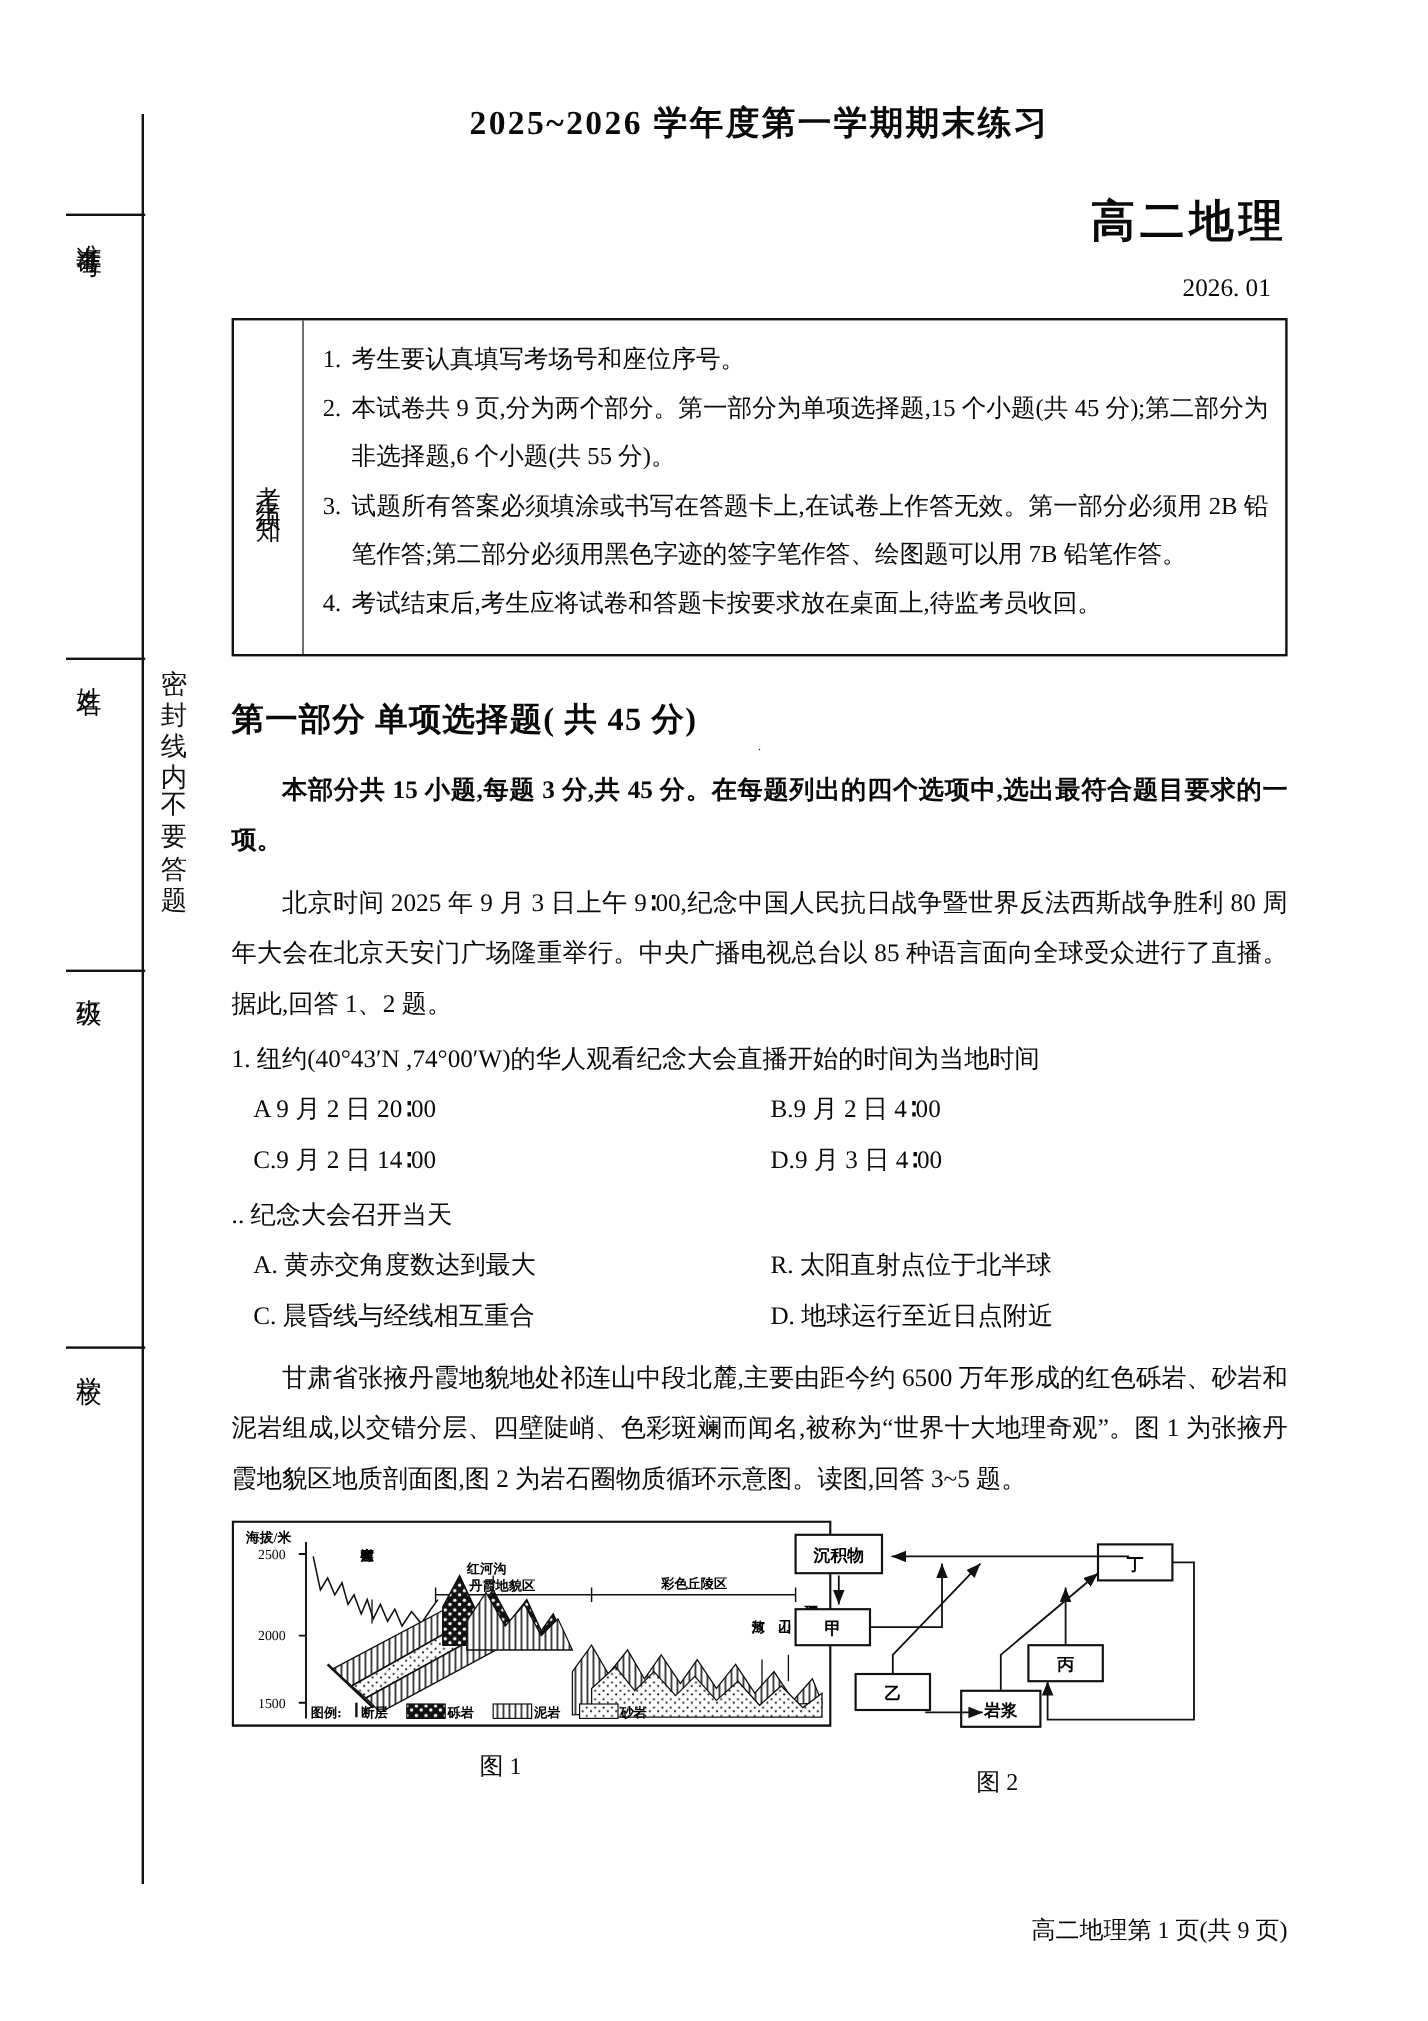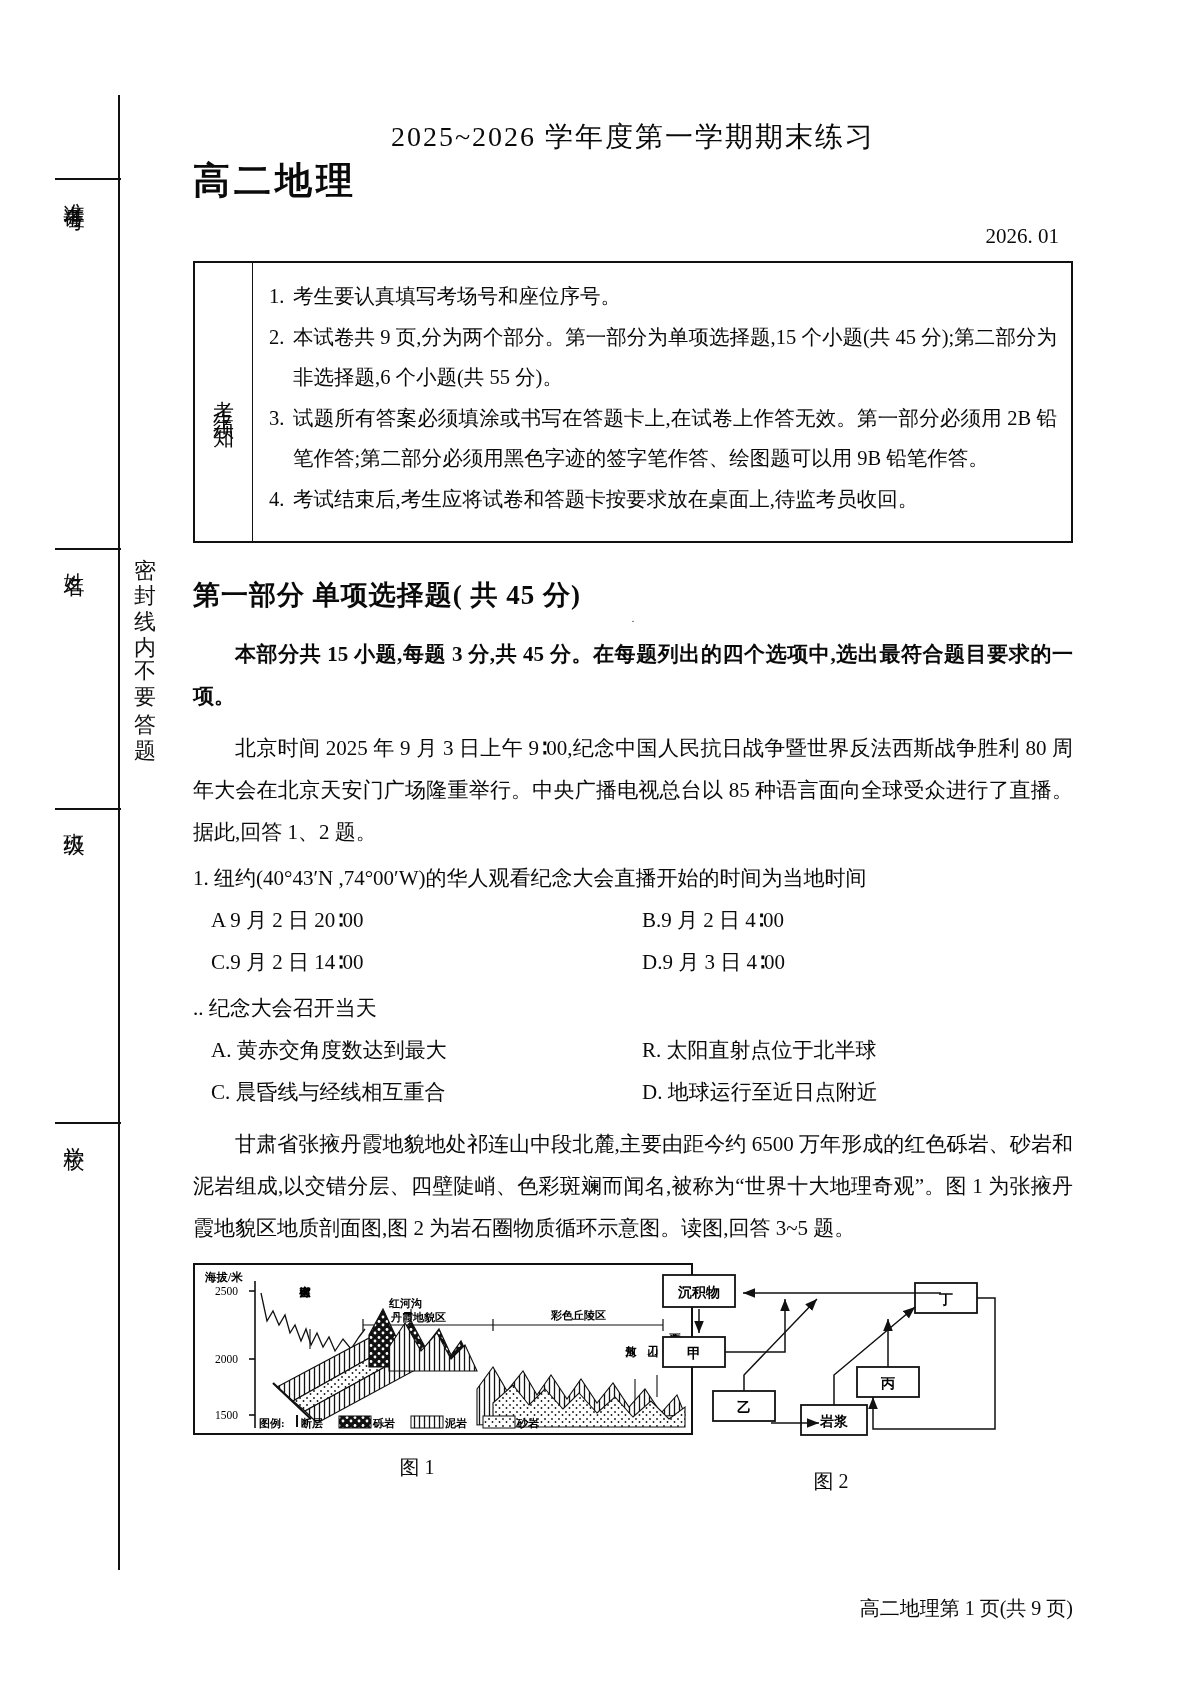--- a/index.html
+++ b/index.html
@@ -27,25 +27,26 @@
 
   .field { position:absolute; left:60px; writing-mode:vertical-rl; text-orientation:upright;
       font-size:21px; letter-spacing:3px; white-space:nowrap; }
 
   .rule { position:absolute; background:#111; height:2px; width:66px; left:55px; }
 
   
   .content { position:absolute; left:193px; top:0; width:880px; }
 
   .doc-title {
-    text-align:center; font-size:28px; font-weight:400; letter-spacing:2px;
-    margin-top:118px;
+    text-align:center; font-size:28px; font-weight:700; letter-spacing:2px;
+    margin-top:84px;
   }
   .subject {
-    text-align:left; font-size:37px; font-weight:700; letter-spacing:4px;
+    text-align:right; font-size:37px; font-weight:700; letter-spacing:4px;
+    margin-top:38px;
   }
   .date-line { text-align:right; font-size:21px; margin-top:18px; padding-right:14px; }
 
   
   .notice {
     margin-top:12px; border:2.5px solid #111; display:flex; min-height:282px;
   }
   .notice-label {
     width:58px; border-right:1.5px solid #111;
     display:flex; align-items:center; justify-content:center;
@@ -129,21 +130,21 @@
         <div class="notice-item">
           <div class="notice-num">1.</div>
           <div class="notice-text">考生要认真填写考场号和座位序号。</div>
         </div>
         <div class="notice-item">
           <div class="notice-num">2.</div>
           <div class="notice-text">本试卷共 9 页,分为两个部分。第一部分为单项选择题,15 个小题(共 45 分);第二部分为非选择题,6 个小题(共 55 分)。</div>
         </div>
         <div class="notice-item">
           <div class="notice-num">3.</div>
-          <div class="notice-text">试题所有答案必须填涂或书写在答题卡上,在试卷上作答无效。第一部分必须用 2B 铅笔作答;第二部分必须用黑色字迹的签字笔作答、绘图题可以用 9B 铅笔作答。</div>
+          <div class="notice-text">试题所有答案必须填涂或书写在答题卡上,在试卷上作答无效。第一部分必须用 2B 铅笔作答;第二部分必须用黑色字迹的签字笔作答、绘图题可以用 7B 铅笔作答。</div>
         </div>
         <div class="notice-item">
           <div class="notice-num">4.</div>
           <div class="notice-text">考试结束后,考生应将试卷和答题卡按要求放在桌面上,待监考员收回。</div>
         </div>
       </div>
     </div>
 
     <div class="part-header">第一部分  单项选择题( 共 45 分)</div>
     <div class="part-gap-dot">.</div>

